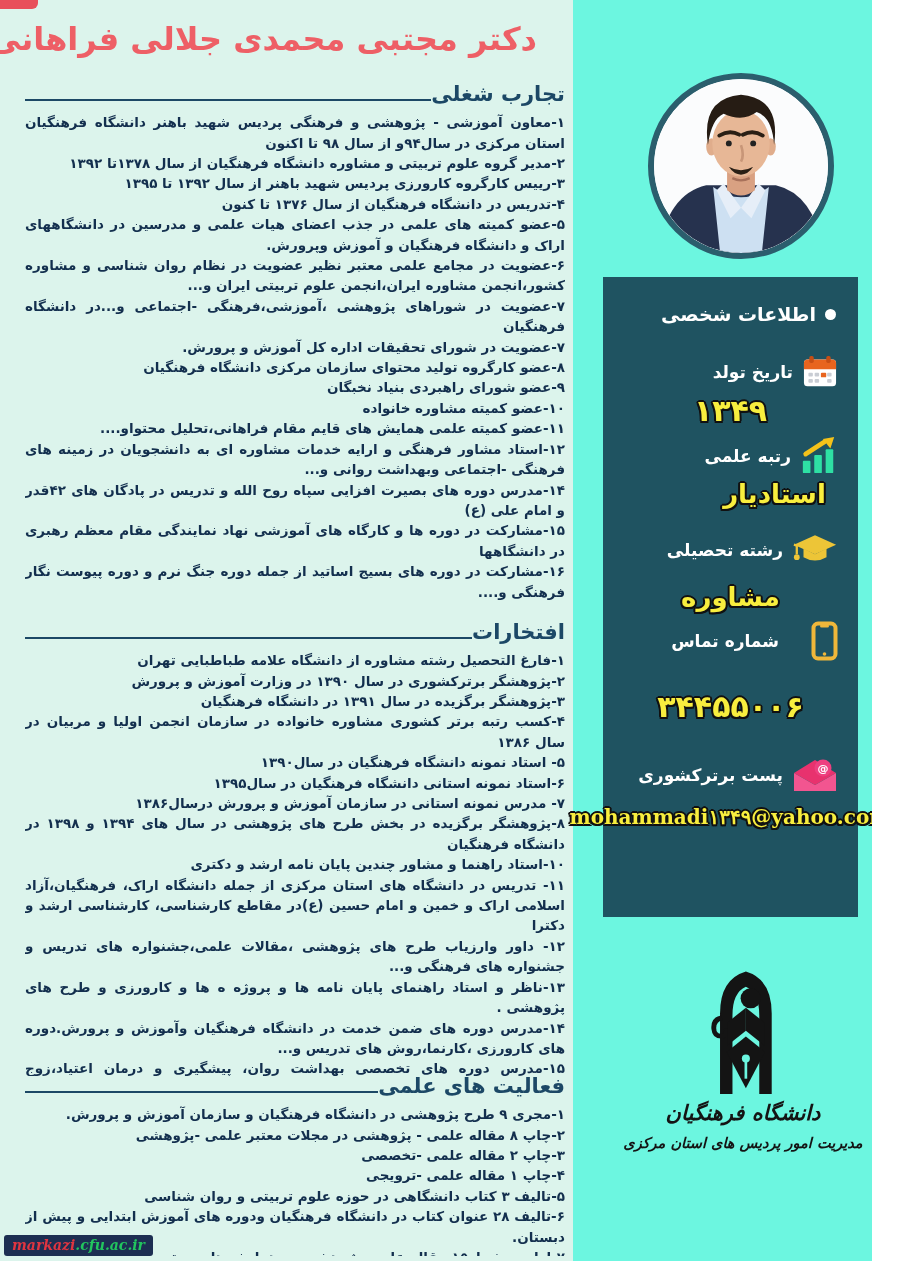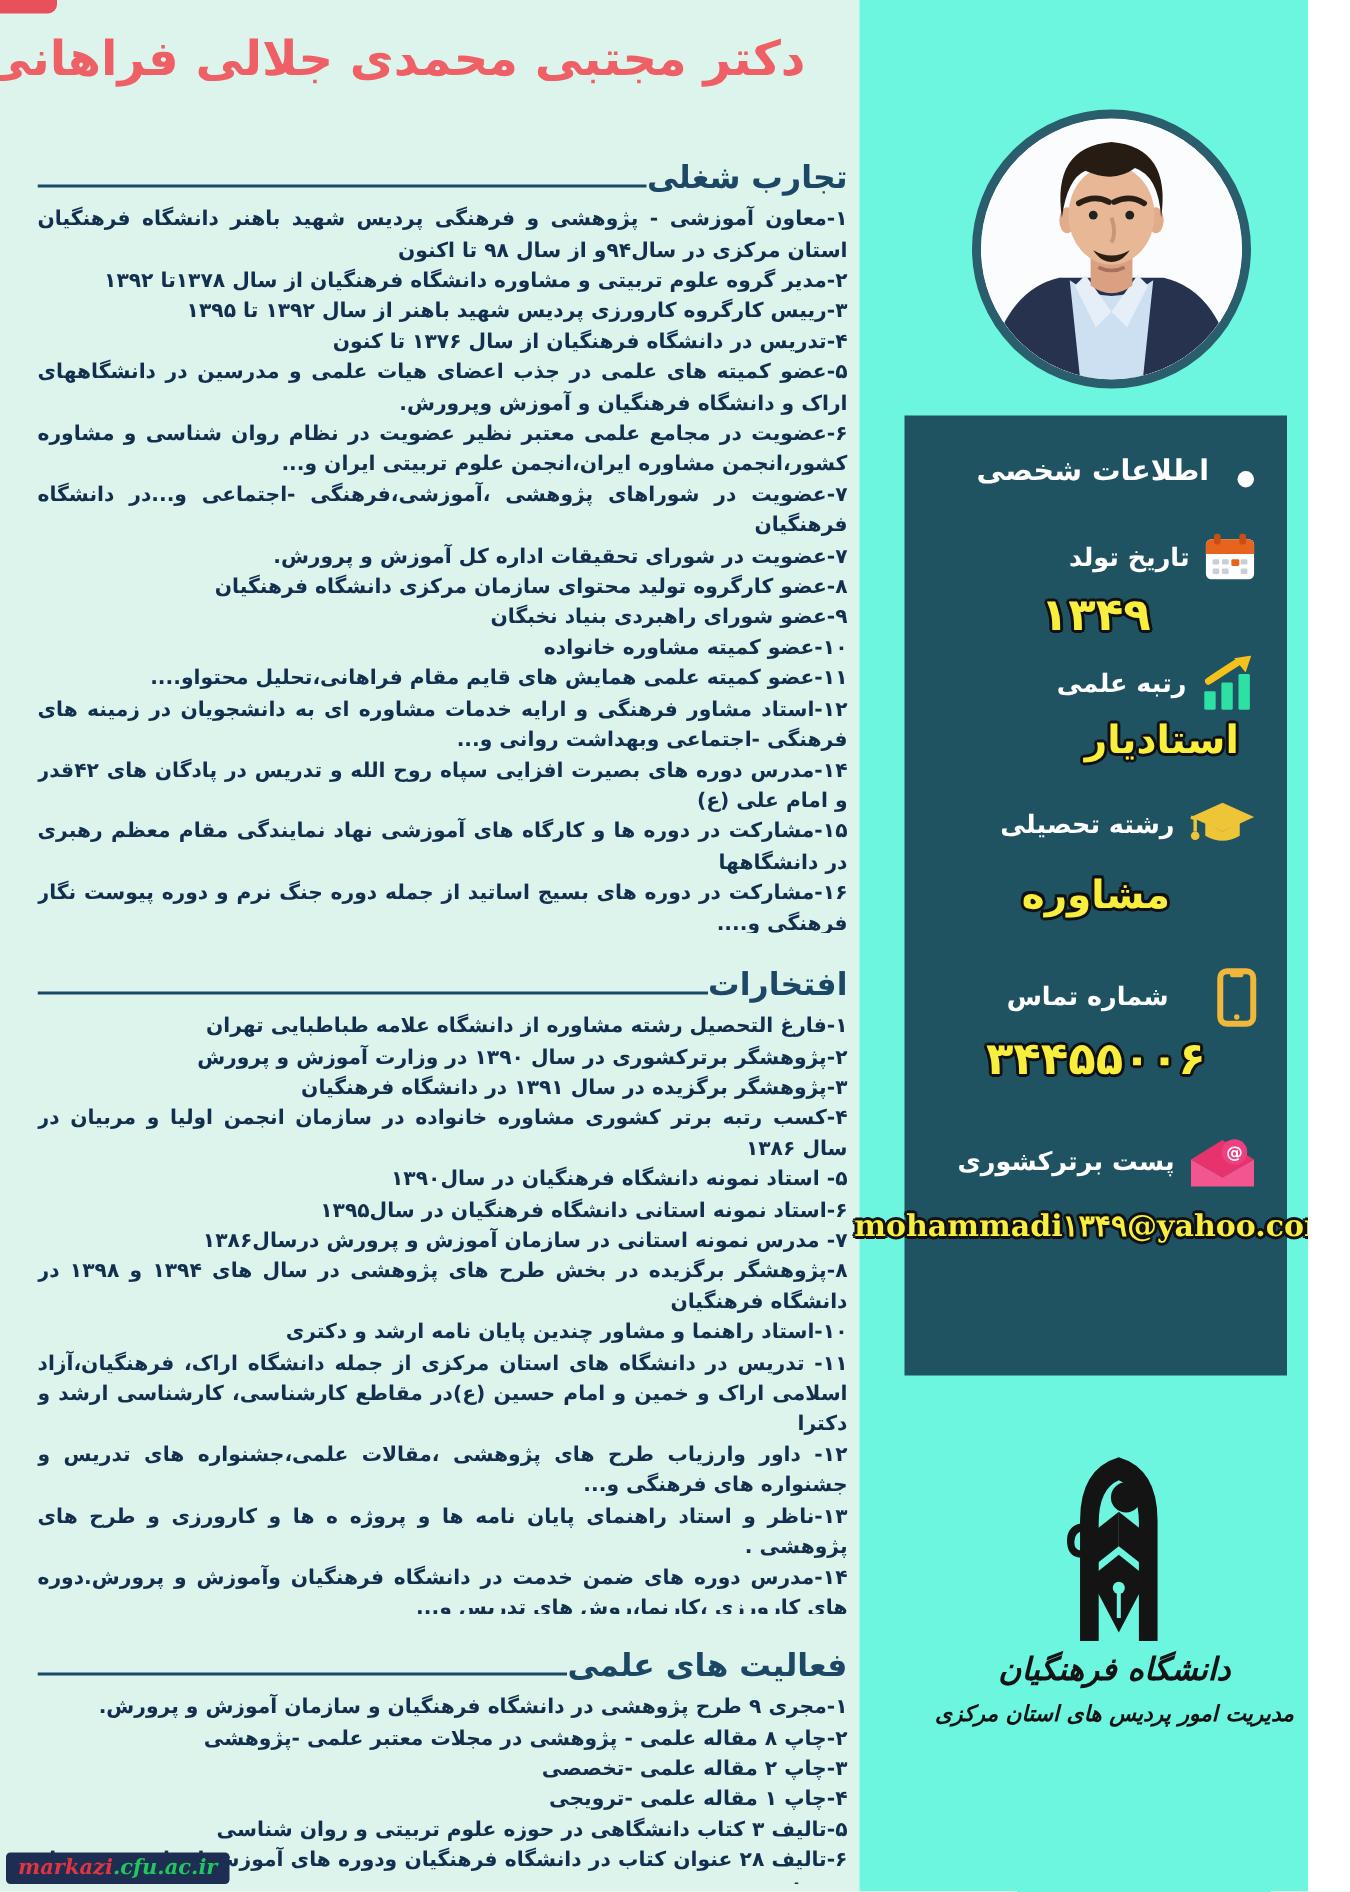--- a/index.html
+++ b/index.html
@@ -6,32 +6,32 @@
   body{font-family:"DejaVu Sans",sans-serif;}
   .page{position:relative;width:872px;height:1261px;overflow:hidden;background:#dcf4ec;}
   .right-strip{position:absolute;left:573px;top:0;width:327px;height:1261px;background:#6cf6e0;}
   .accent-bar{position:absolute;left:0;top:0;width:38px;height:9px;background:#e8505b;border-radius:0 0 6px 0;}
   .title{position:absolute;top:20px;right:335px;margin:0;font-size:32px;font-weight:bold;color:#ee5f66;direction:rtl;white-space:nowrap;}
   
   .photo{position:absolute;left:648px;top:73px;width:186px;height:186px;border-radius:50%;border:6px solid #2b5e6d;background:#fff;overflow:hidden;box-sizing:border-box;}
   .photo svg{width:100%;height:100%;display:block;}
   
   .sidebar{position:absolute;left:603px;top:277px;width:255px;height:640px;background:#1f5361;direction:rtl;}
-  .sb-header{position:absolute;top:26px;right:22px;color:#fff;font-weight:bold;font-size:19px;display:flex;align-items:flex-end;gap:19px;}
+  .sb-header{position:absolute;top:26px;right:22px;color:#fff;font-weight:bold;font-size:19px;display:flex;align-items:center;gap:9px;}
   .sb-bullet{width:11px;height:11px;border-radius:50%;background:#fff;display:inline-block;}
   .sb-field-label{position:absolute;right:20px;display:flex;align-items:center;gap:9px;color:#fff;font-weight:bold;font-size:17px;}
   .sb-field-label svg{flex:0 0 auto;}
   .sb-value{position:absolute;left:0;width:100%;text-align:center;color:#f8ee3e;font-weight:bold;
     text-shadow:2px 0 0 #111,-2px 0 0 #111,0 2px 0 #111,0 -2px 0 #111,1.5px 1.5px #111,-1.5px 1.5px #111,1.5px -1.5px #111,-1.5px -1.5px #111;}
   .v-num{font-size:30px;letter-spacing:1px;}
   .v-word{font-size:26px;}
   .v-email{font-size:20px;font-family:"DejaVu Serif",serif;direction:ltr;white-space:nowrap;left:-78px;width:410px;}
   
   .section{position:absolute;left:25px;width:540px;direction:rtl;overflow:hidden;}
-  .sec-head{display:flex;align-items:flex-end;gap:0;margin-bottom:5px;margin-top:24px;}
+  .sec-head{display:flex;align-items:flex-end;gap:0;margin-bottom:5px;}
   .sec-title{font-size:21px;font-weight:bold;color:#1c4866;white-space:nowrap;line-height:1.2;}
   .sec-line{flex:1;height:2px;background:#1c4866;margin-bottom:6px;}
   .items{font-size:13.5px;font-weight:bold;color:#132f4e;line-height:20.4px;text-align:justify;}
   .items .item{margin:0;}
   #sec-experience{top:82px;height:540px;}
   #sec-honors{top:620px;height:456px;}
   #sec-activities{top:1074px;height:182px;}
   
   .logo-block{position:absolute;left:583px;top:960px;width:320px;text-align:center;}
   .logo-emblem svg{width:96px;height:134px;}
@@ -123,21 +123,21 @@
       <svg width="46" height="33" viewBox="0 0 48 34">
         <polygon points="24,2 46,12 24,22 2,12" fill="#edc537"></polygon>
         <path d="M12 16 V25 Q24 32 36 25 V16 L24 22 Z" fill="#edc537"></path>
         <path d="M2 12 L5 13 V22" stroke="#edc537" stroke-width="2.4" fill="none"></path>
         <circle cx="5" cy="25" r="3" fill="#edc537"></circle>
       </svg>
       <span>رشته تحصیلی</span>
     </div>
     <div class="sb-value v-word" style="top:305px;">مشاوره</div>
 
-    <div class="sb-field-label" style="top:368px;gap:32px;">
+    <div class="sb-field-label" style="top:344px;gap:32px;">
       <svg width="27" height="40" viewBox="0 0 27 40">
         <rect x="2.5" y="2.5" width="22" height="35" rx="4.5" fill="none" stroke="#f0b73a" stroke-width="4"></rect>
         <rect x="9" y="3.5" width="9" height="3" rx="1.5" fill="#f0b73a"></rect>
         <circle cx="13.5" cy="33" r="1.8" fill="#f0b73a"></circle>
       </svg>
       <span>شماره تماس</span>
     </div>
     <div class="sb-value v-num" style="top:412px;">۳۴۴۵۵۰۰۶</div>
 
     <div class="sb-field-label" style="top:480px;">

